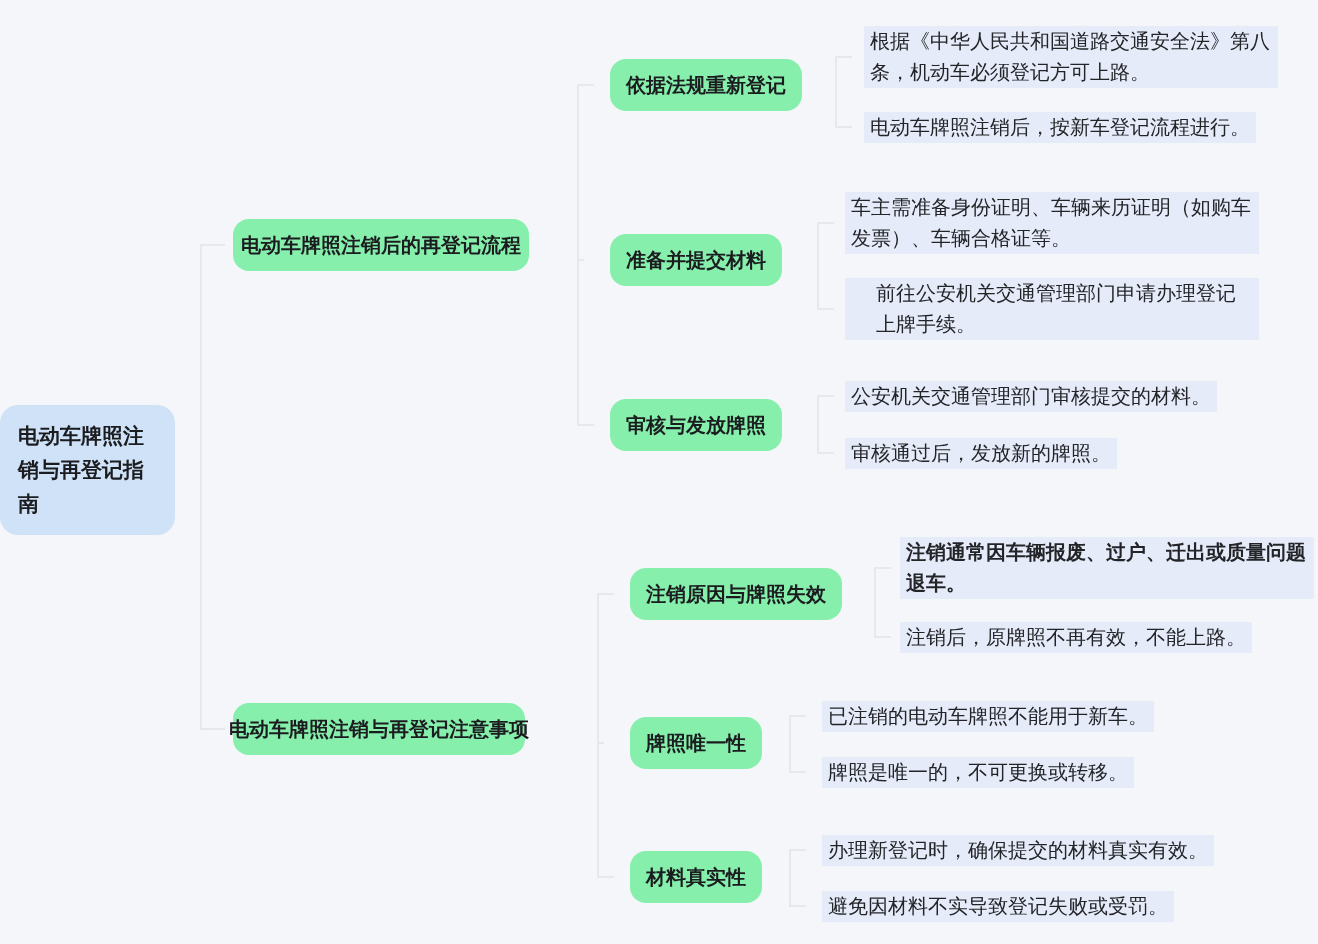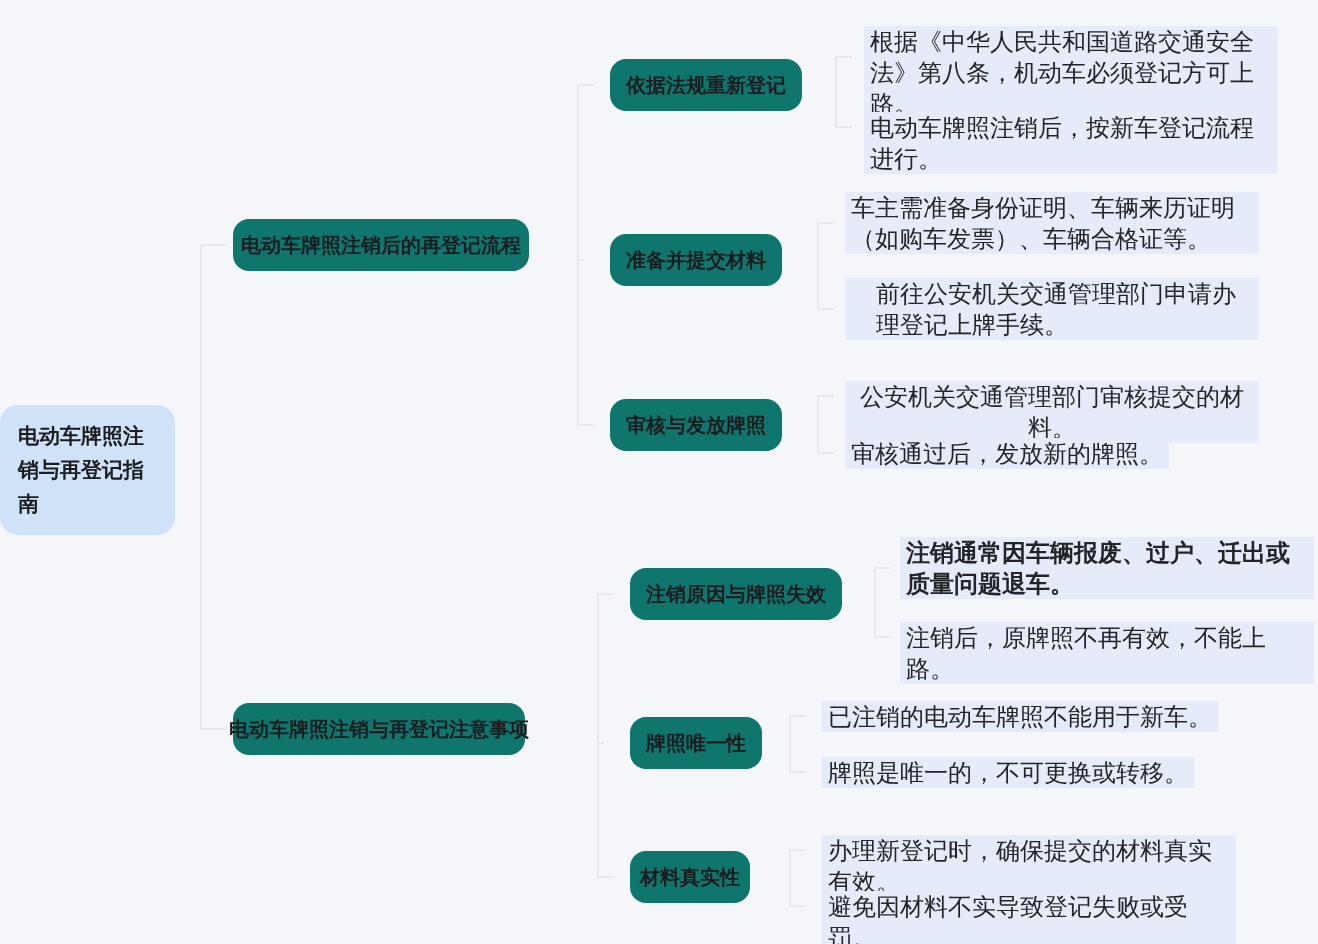--- a/index.html
+++ b/index.html
@@ -23,21 +23,21 @@
   .node {
     position: absolute;
     display: flex;
     align-items: center;
     justify-content: center;
     white-space: nowrap;
     box-sizing: border-box;
     font-weight: bold;
     font-size: 20px;
     color: #1b1c1f;
-    background: #0f766e;
+    background: #86efac;
     border-radius: 16px;
     height: 52px;
     cursor: default;
   }
   .root-node {
     position: absolute;
     left: 0; top: 405;
     box-sizing: border-box;
     width: 175px;
     height: 130px;
@@ -49,21 +49,21 @@
     line-height: 34px;
     color: #1b1c1f;
   }
   .leaf {
     position: absolute;
     display: inline-block;
     box-sizing: border-box;
     width: fit-content;
     max-width: 414px;
     padding: 0 6px;
-    font-size: 24px;
+    font-size: 20px;
     line-height: 31px;
     color: #222428;
     background: #e6ebf9;
     word-break: break-all;
   }
 </style>
 </head>
 <body>
 
 <div class="canvas">
@@ -89,21 +89,21 @@
   <div class="node" style="left:610px; top:59px; width:192px;">依据法规重新登记</div>
 
   <div class="node" style="left:610px; top:234px; width:172px;">准备并提交材料</div>
 
   <div class="node" style="left:610px; top:399px; width:172px;">审核与发放牌照</div>
 
   <div class="node" style="left:630px; top:568px; width:212px;">注销原因与牌照失效</div>
 
   <div class="node" style="left:630px; top:717px; width:132px;">牌照唯一性</div>
 
-  <div class="node" style="left:630px; top:851px; width:120px;">材料真实性</div>
+  <div class="node" style="left:630px; top:851px; width:132px;">材料真实性</div>
 
   <div class="leaf" style="left:864px; top:26px;">根据《中华人民共和国道路交通安全法》第八条，机动车必须登记方可上路。</div>
   <div class="leaf" style="left:864px; top:112px;">电动车牌照注销后，按新车登记流程进行。</div>
 
   <div class="leaf" style="left:845px; top:192px;">车主需准备身份证明、车辆来历证明（如购车发票）、车辆合格证等。</div>
   <div class="leaf" style="left:845px; top:278px;padding-left:31px;">前往公安机关交通管理部门申请办理登记上牌手续。</div>
 
   <div class="leaf" style="left:845px; top:381px;text-align:center;">公安机关交通管理部门审核提交的材料。</div>
   <div class="leaf" style="left:845px; top:438px;">审核通过后，发放新的牌照。</div>
 

